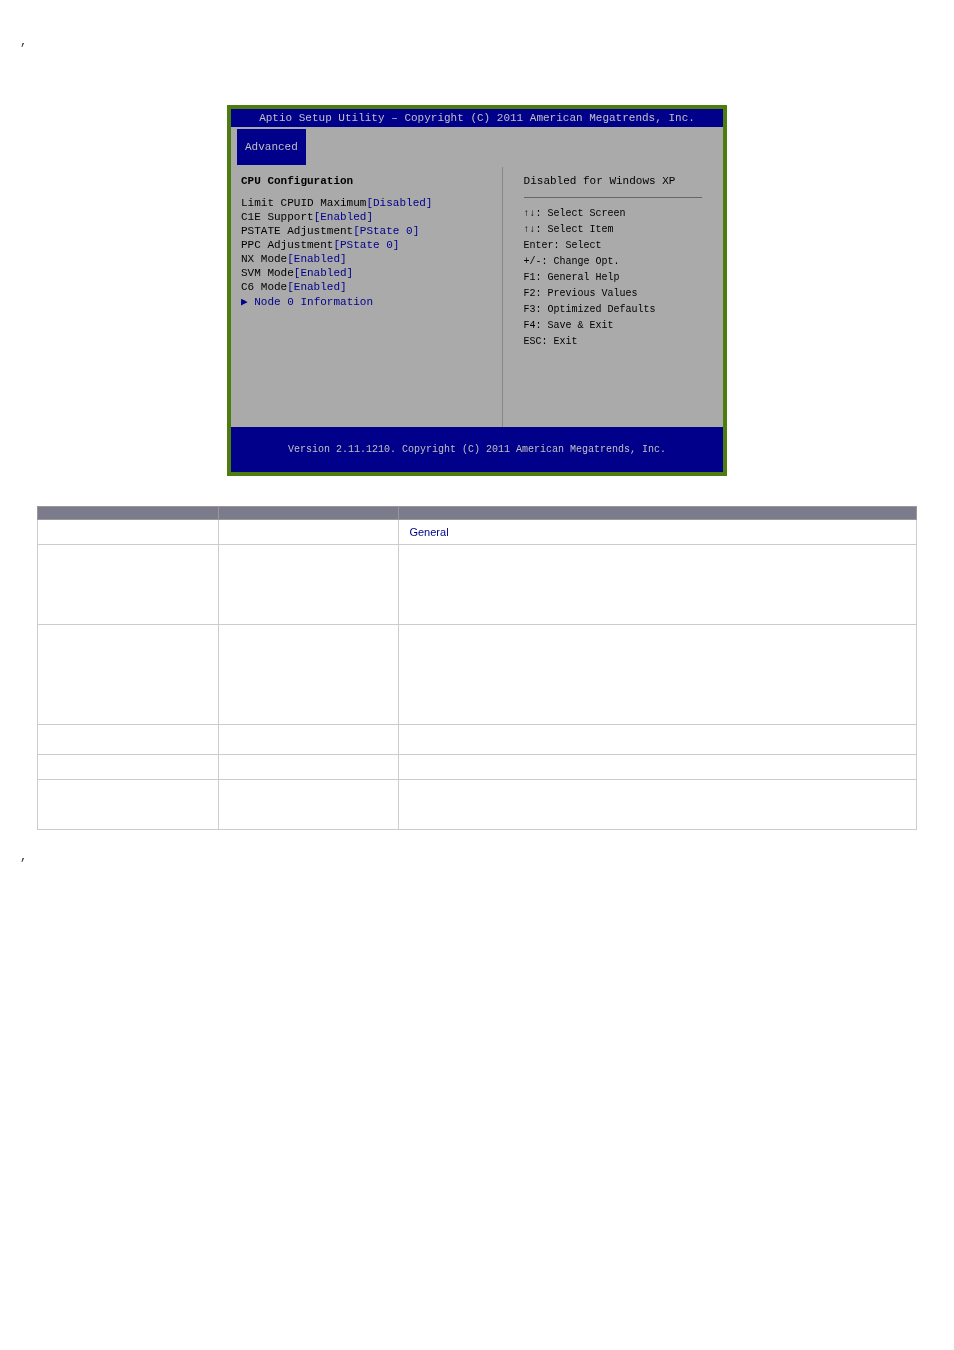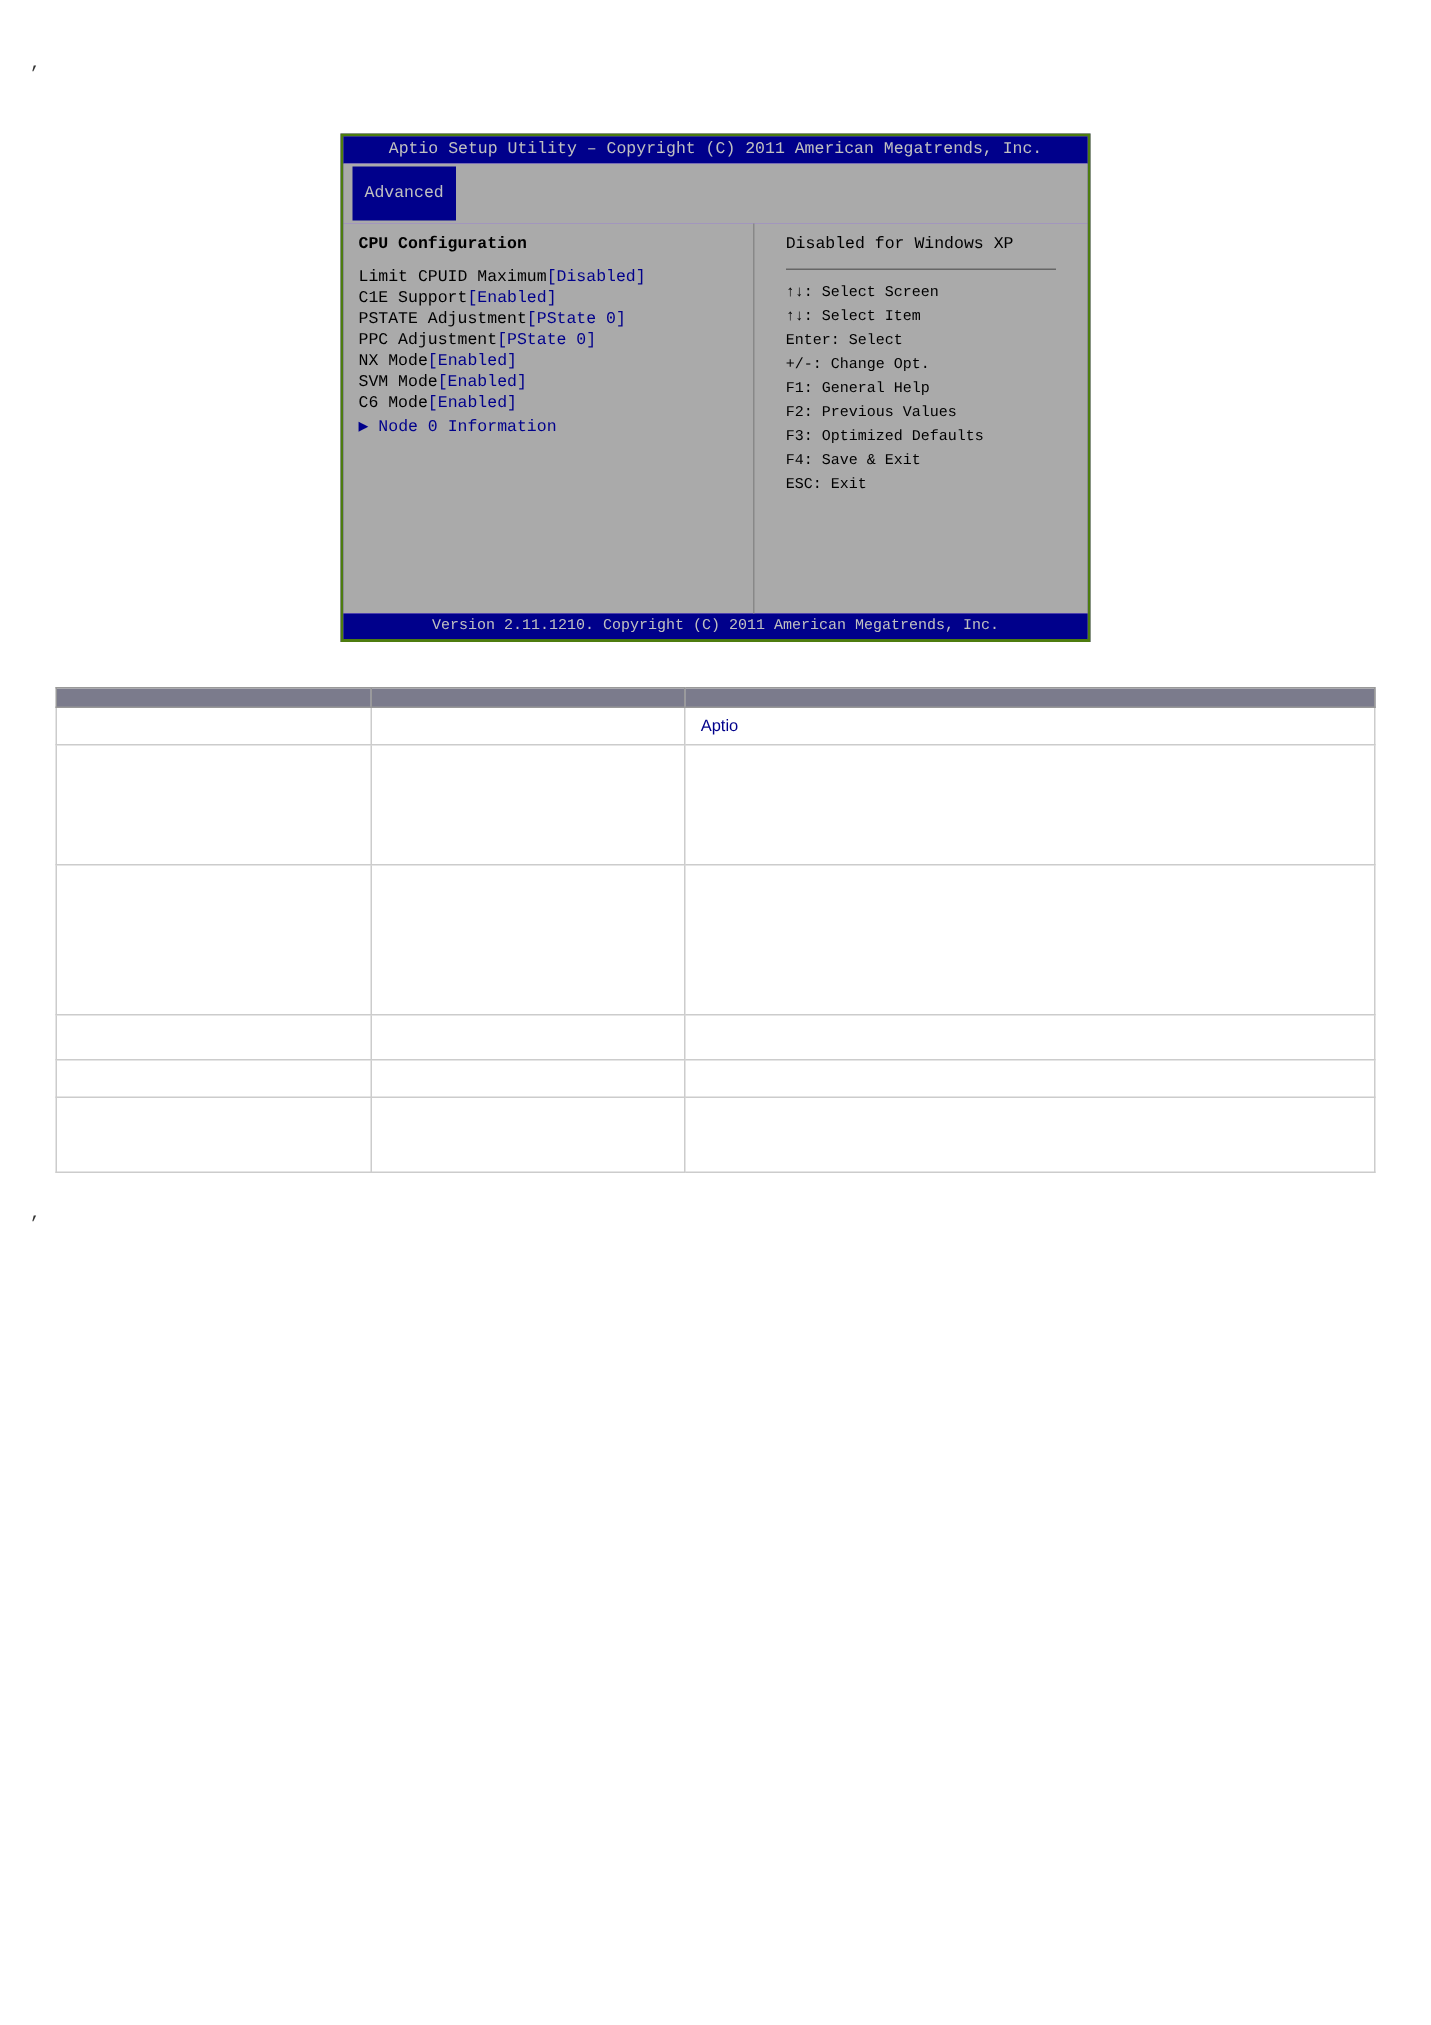--- a/index.html
+++ b/index.html
@@ -14,24 +14,24 @@
 
     .page-wrapper {
       width: 954px;
       min-height: 1350px;
       background: #fff;
       padding: 30px 0;
     }
 
     
     .bios-container {
-      margin: 40px auto 30px auto;
+      margin: 56px auto 30px auto;
       width: 500px;
-      border: 2px solid #4d7c0f;
-      background: #8b5cf6;
+      border: 4px solid #4d7c0f;
+      background: #0f172a;
       font-size: 11px;
       font-family: 'Courier New', monospace;
     }
 
     .bios-title-bar {
       background: #00008b;
       color: #c0c0c0;
       text-align: center;
       padding: 3px 6px;
       font-size: 11px;
@@ -108,21 +108,21 @@
     .bios-help {
       color: #000;
       font-size: 10px;
       line-height: 1.6;
     }
 
     .bios-footer {
       background: #00008b;
       color: #c0c0c0;
       text-align: center;
-      padding: 3px 6px;
+      padding: 17px 6px;
       font-size: 10px;
     }
 
     
     .table-section {
       margin: 20px auto;
       width: 880px;
     }
 
     .data-table {
@@ -228,21 +228,21 @@
         <tr>
           <th></th>
           <th></th>
           <th></th>
         </tr>
       </thead>
       <tbody>
         <tr>
           <td></td>
           <td></td>
-          <td style="color:#00008b; font-size:11px;">Aptio</td>
+          <td style="color:#00008b; font-size:11px;">General</td>
         </tr>
         <tr>
           <td style="height:80px;"></td>
           <td></td>
           <td></td>
         </tr>
         <tr>
           <td style="height:100px;"></td>
           <td></td>
           <td></td>

